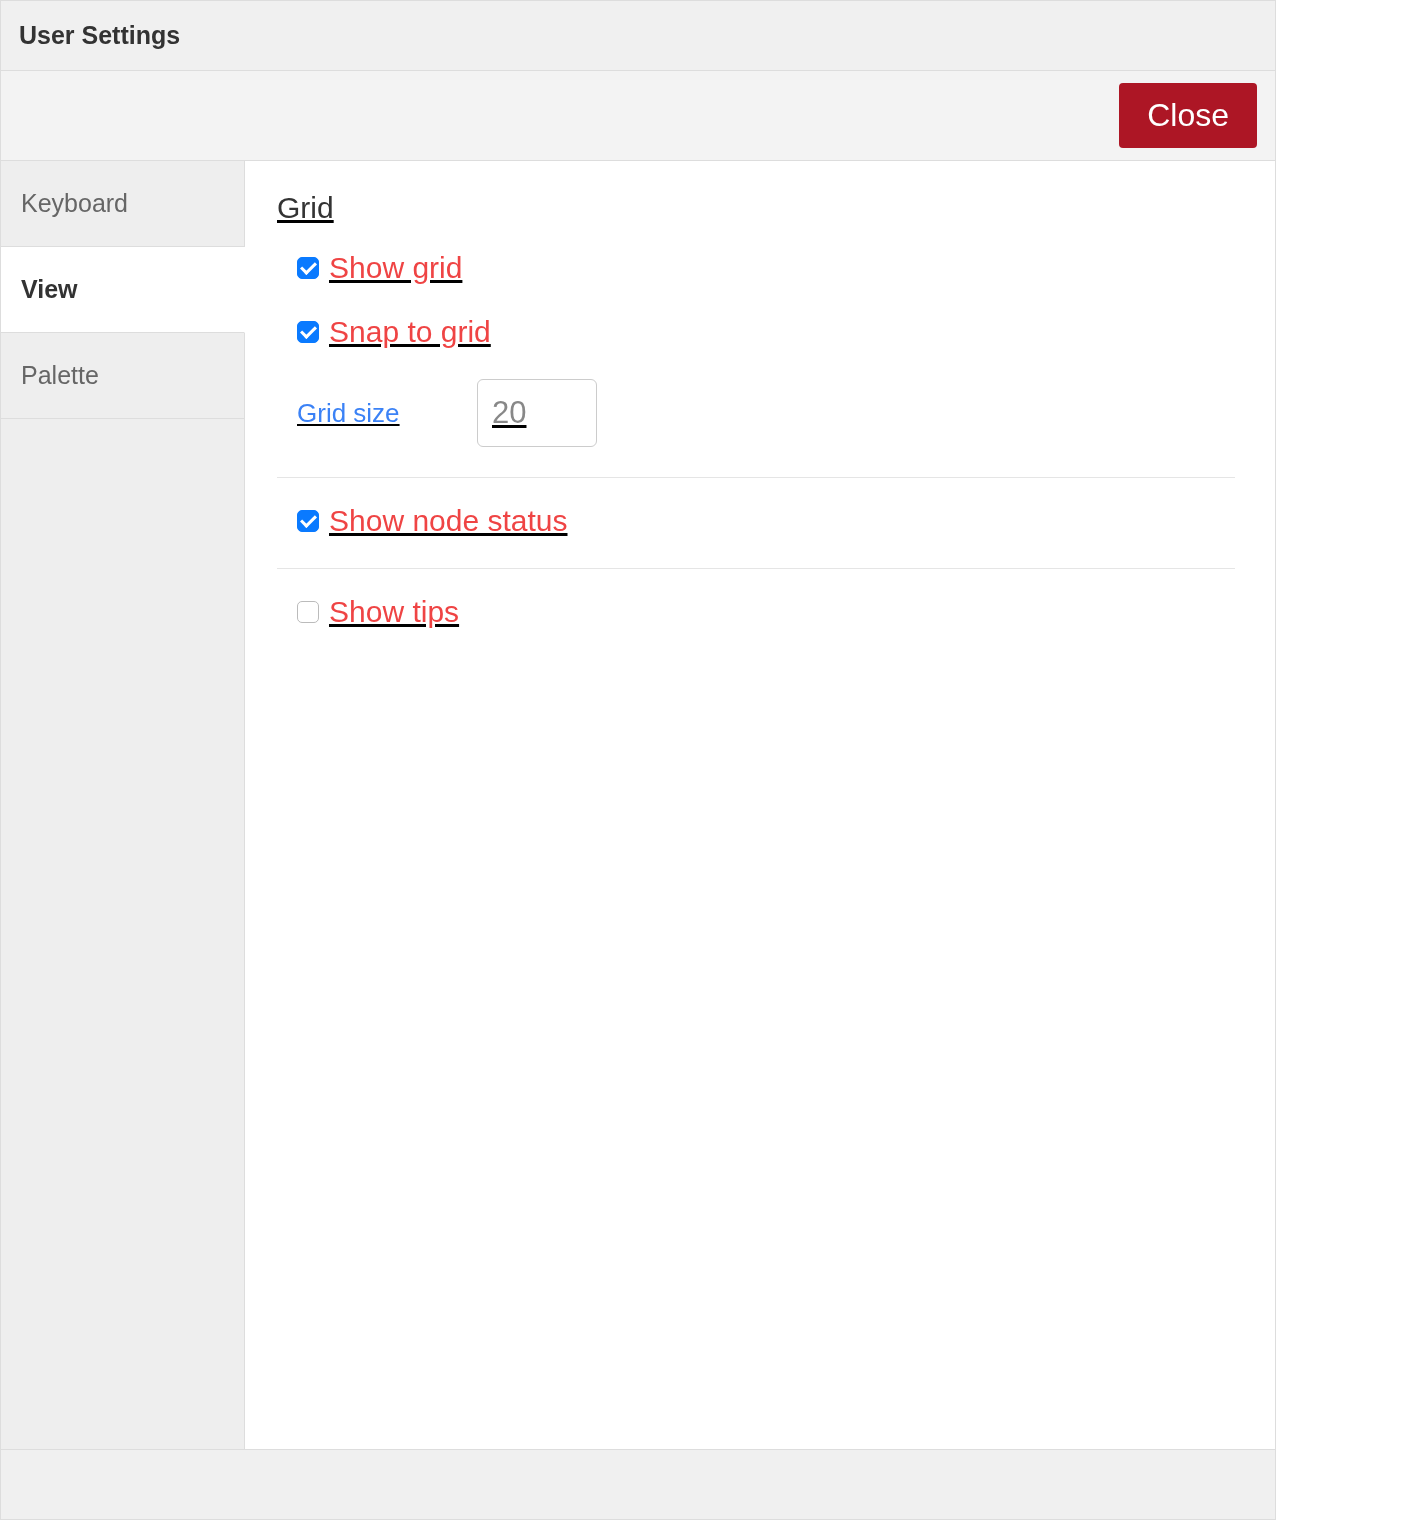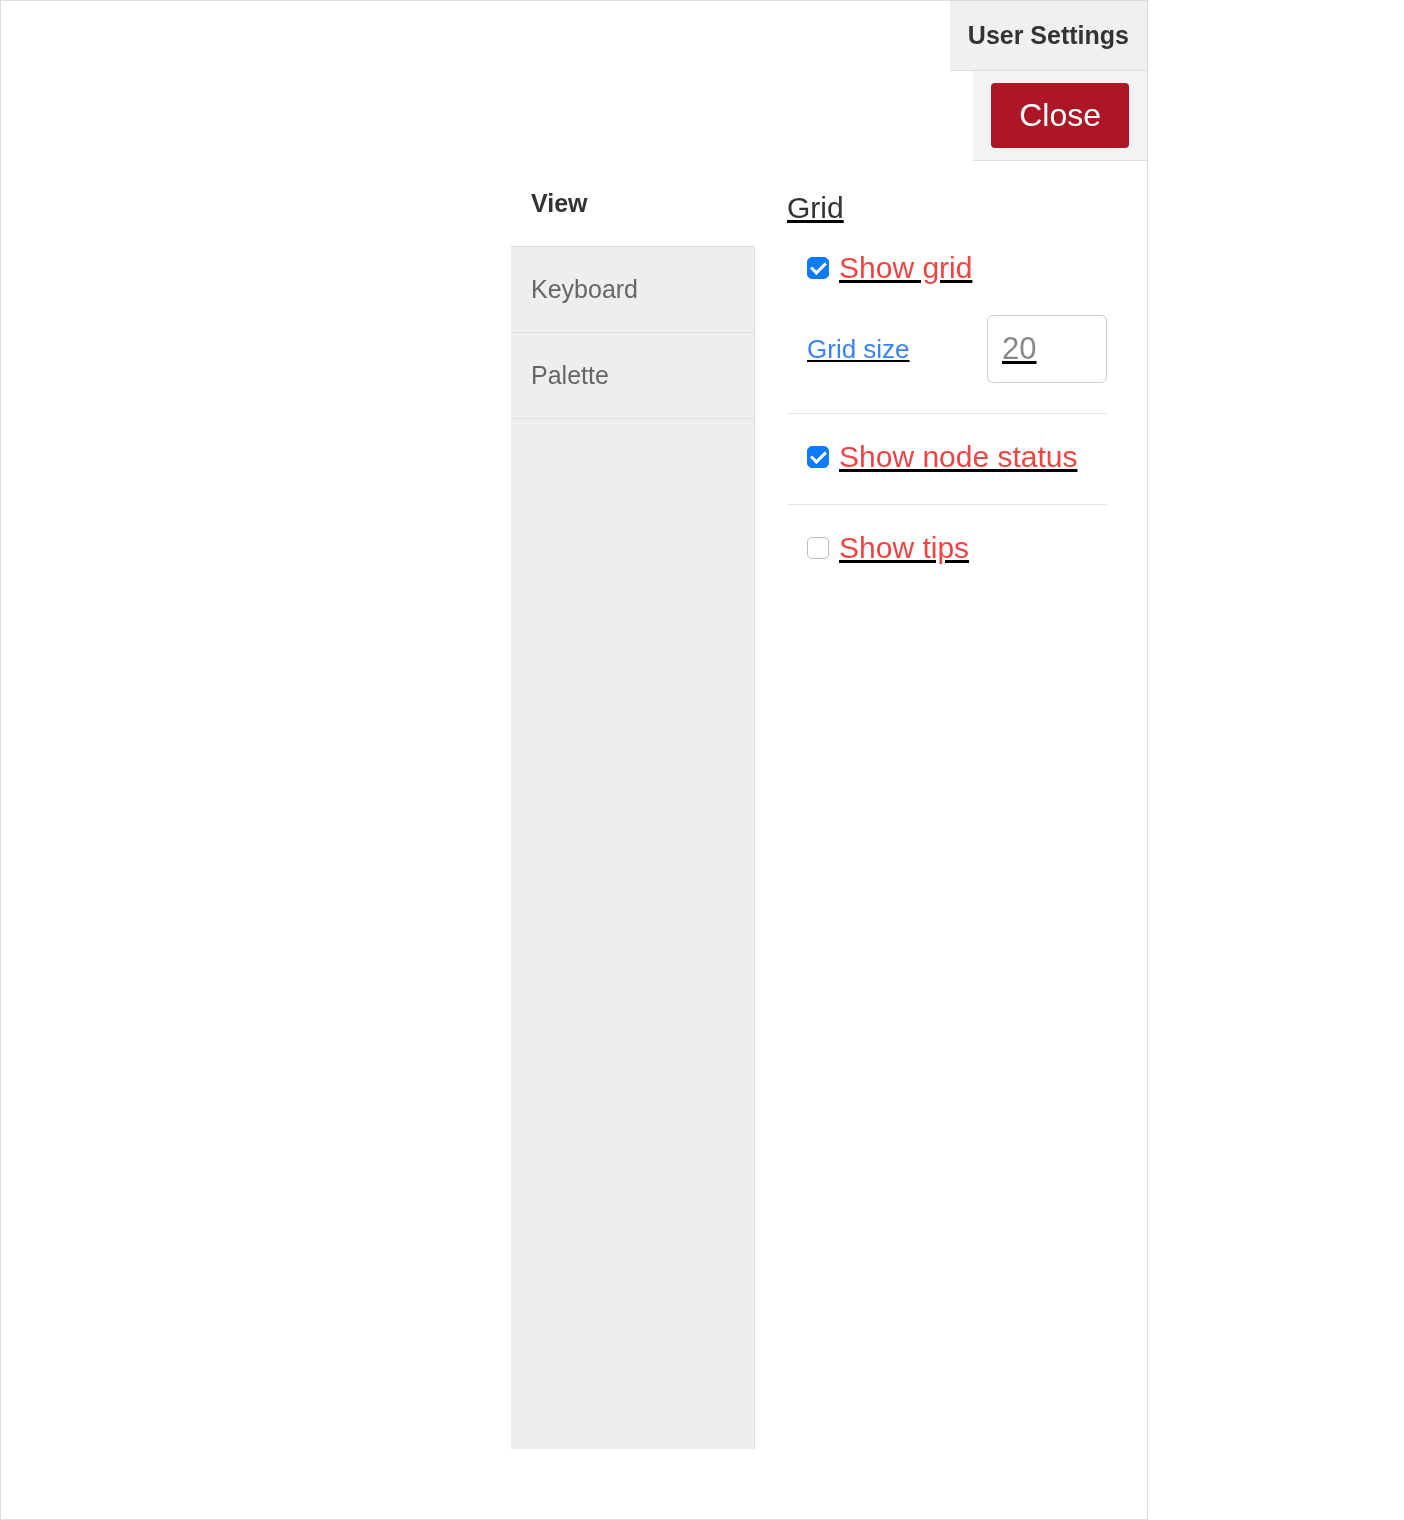--- a/index.html
+++ b/index.html
@@ -7,27 +7,26 @@
       margin: 0;
       padding: 0;
     }
     body {
       font-family: -apple-system, BlinkMacSystemFont, "Segoe UI", Helvetica, Arial, sans-serif;
       background: #fff;
       width: 1404px;
       height: 1520px;
     }
     .dialog {
-      width: 1148px;
+      width: 1276px;
       height: 1520px;
       border: 1px solid #ddd;
       display: flex;
       flex-direction: column;
       background: #fff;
-      align-items: flex-end;
     }
     .dialog-header {
       background: #f0f0f0;
       border-bottom: 1px solid #ddd;
       padding: 20px 18px;
     }
     .dialog-title {
       font-size: 25px;
       font-weight: 700;
       color: #333;
@@ -169,41 +168,45 @@
     <div class="dialog-title">User Settings</div>
   </div>
 
   <div class="toolbar">
     <button class="close-button">Close</button>
   </div>
 
   <div class="body">
 
     <div class="sidebar">
+      <div class="sidebar-item">
+        <span>Keyboard</span>
+      </div>
       <div class="sidebar-item active">
         <span>View</span>
       </div>
       <div class="sidebar-item">
-        <span>Keyboard</span>
-      </div>
-      <div class="sidebar-item">
         <span>Palette</span>
       </div>
     </div>
 
     <div class="content">
 
       <div class="section">
         <h3 class="section-title">Grid</h3>
 
         <div class="form-row">
           <input type="checkbox" class="checkbox" id="cb-show-grid" checked="" style="">
           <label class="form-label" for="cb-show-grid">Show grid</label>
         </div>
 
+        <div class="form-row">
+          <input type="checkbox" class="checkbox" id="cb-snap" checked="" style="">
+          <label class="form-label" for="cb-snap">Snap to grid</label>
+        </div>
 
         <div class="form-row">
           <span class="num-label">Grid size</span>
           <input type="text" class="num-input" value="20" style="">
         </div>
       </div>
 
       <div class="section">
 
         <div class="form-row">

